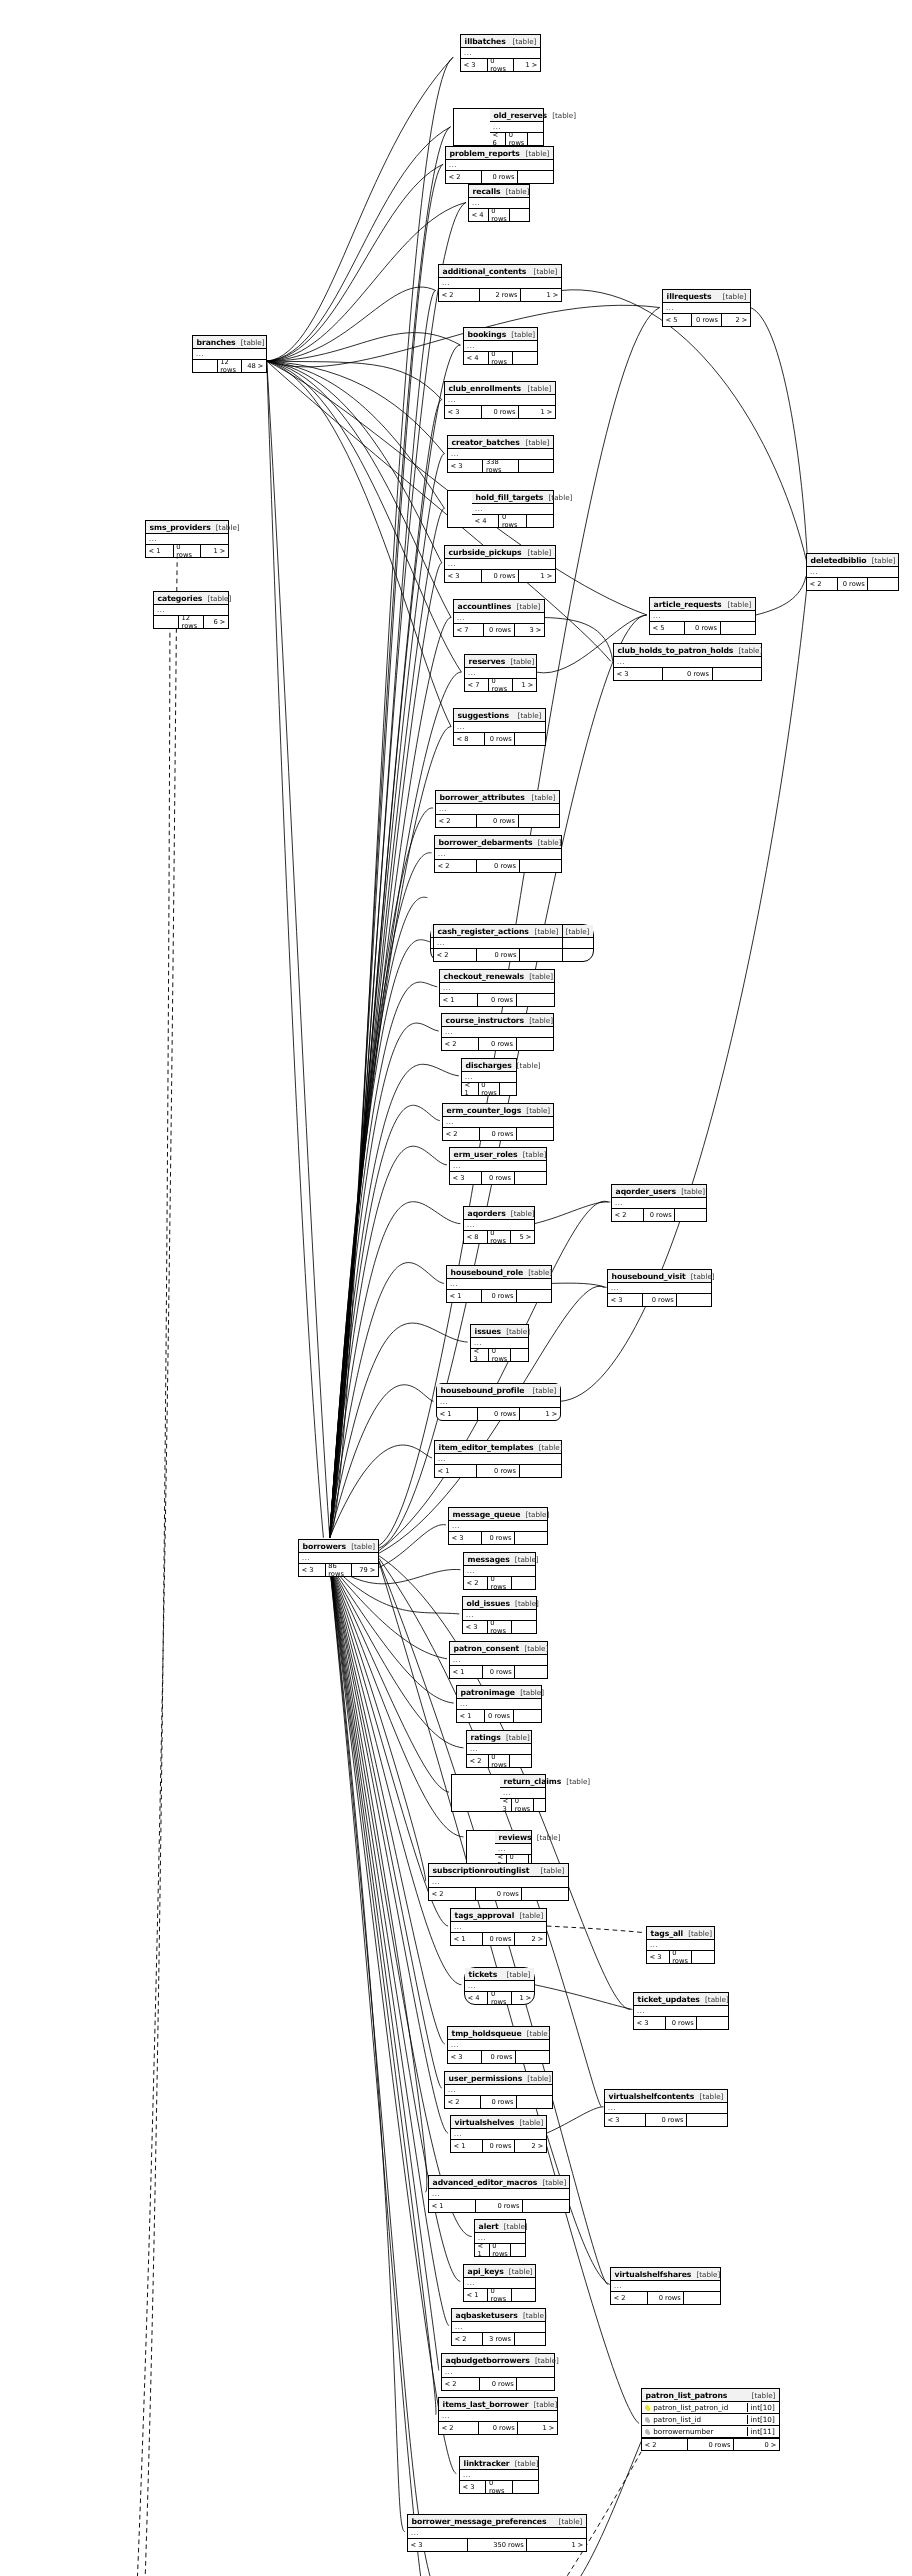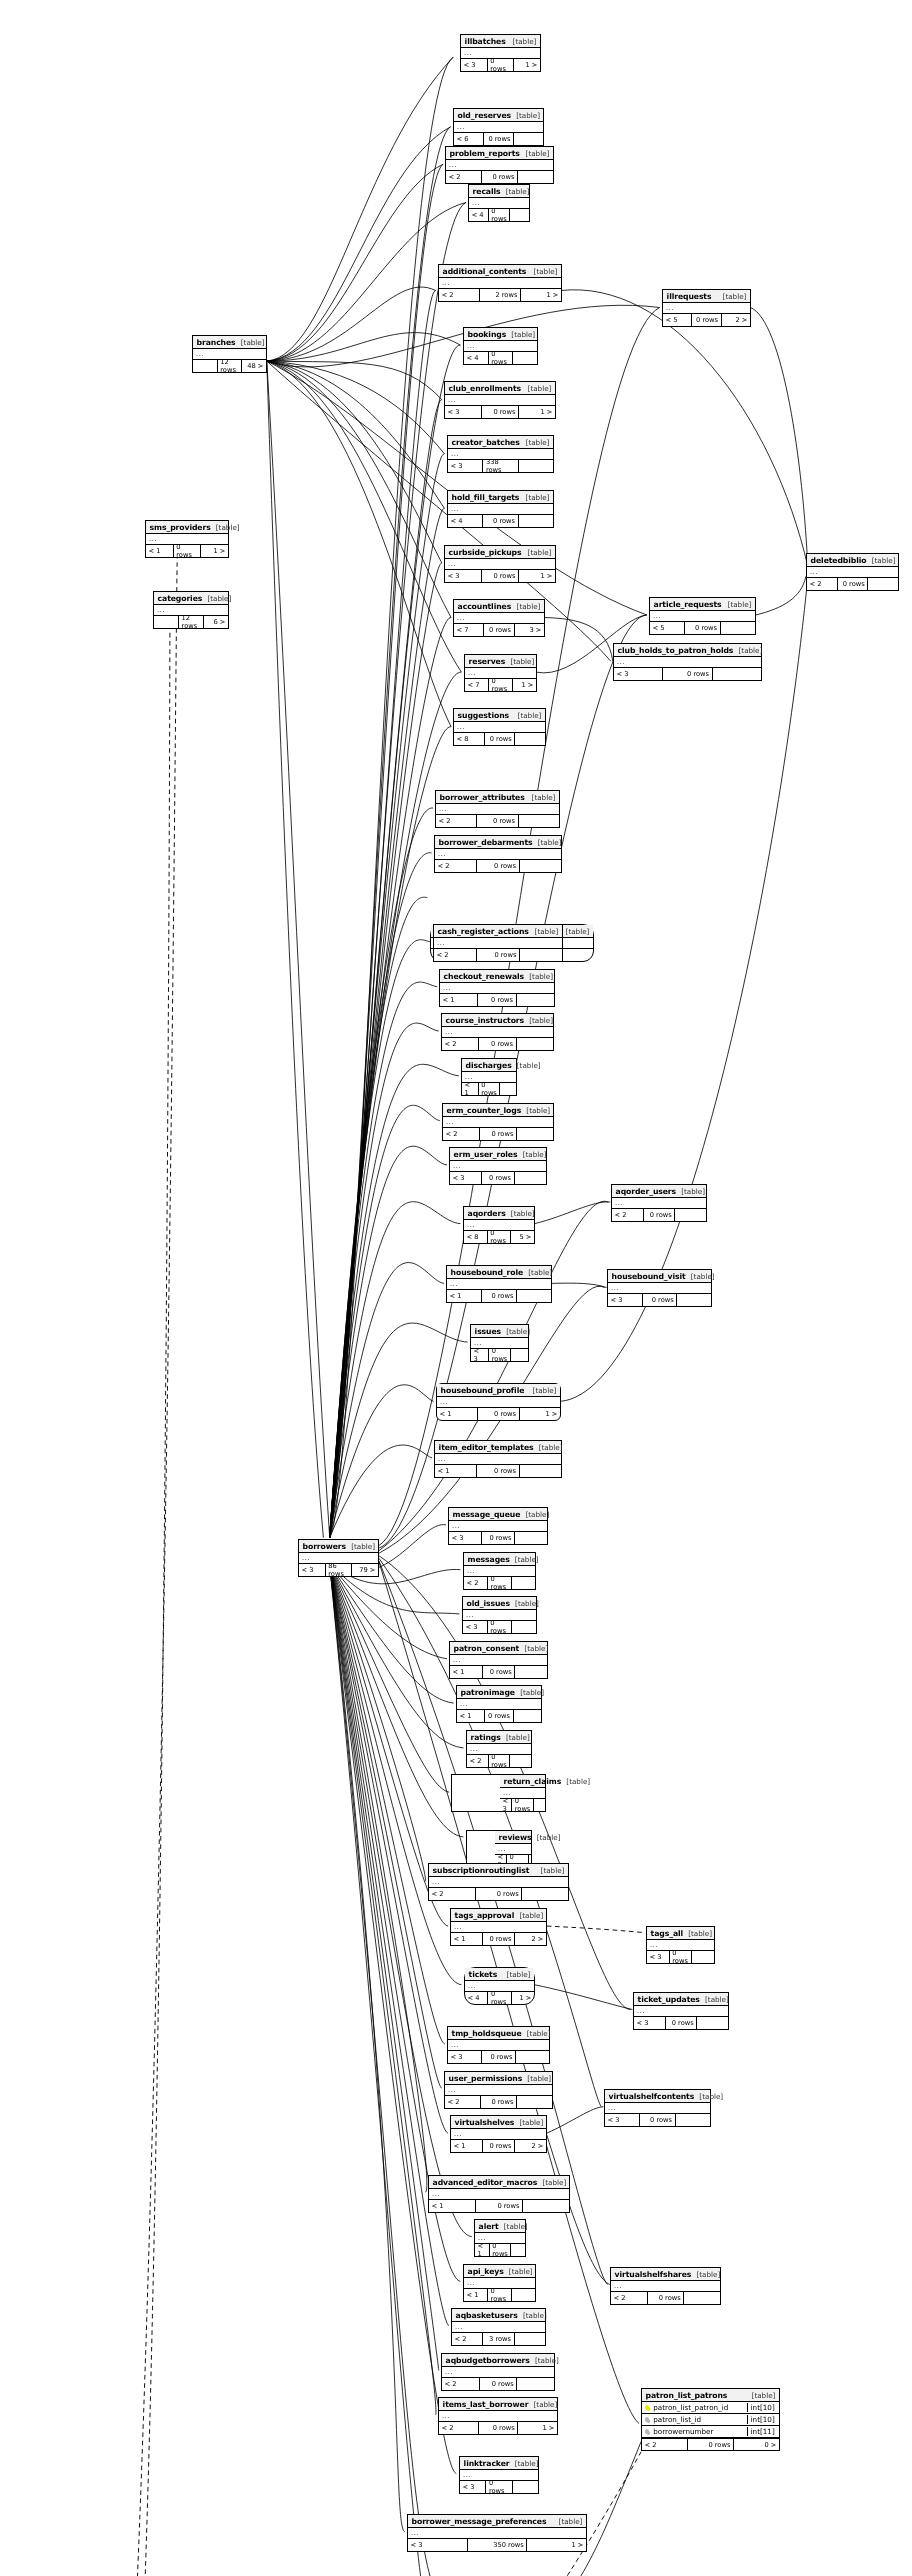--- a/index.html
+++ b/index.html
@@ -153,21 +153,21 @@
           <span class="nm">illbatches</span>
           <span class="tg">[table]</span>
         </div>
         <div class="body">...</div>
         <div class="foot">
           <div class="c0">&lt; 3</div>
           <div class="c1">0 rows</div>
           <div class="c2">1 &gt;</div>
         </div>
       </div>
-      <div class="tbl" style="left: 453px; top: 108px; width: 91px;">
+      <div class="tbl" style="left: 453px; top: 108px; width: 91px; padding-left: 36px;">
         <div class="hdr">
           <span class="nm">old_reserves</span>
           <span class="tg">[table]</span>
         </div>
         <div class="body">...</div>
         <div class="foot">
           <div class="c0">&lt; 6</div>
           <div class="c1">0 rows</div>
           <div class="c2"></div>
         </div>
@@ -237,21 +237,21 @@
           <span class="nm">creator_batches</span>
           <span class="tg">[table]</span>
         </div>
         <div class="body">...</div>
         <div class="foot">
           <div class="c0">&lt; 3</div>
           <div class="c1">338 rows</div>
           <div class="c2"></div>
         </div>
       </div>
-      <div class="tbl" style="left: 447px; top: 490px; width: 107px;">
+      <div class="tbl" style="left: 447px; top: 490px; width: 107px; padding-left: 24px;">
         <div class="hdr">
           <span class="nm">hold_fill_targets</span>
           <span class="tg">[table]</span>
         </div>
         <div class="body">...</div>
         <div class="foot">
           <div class="c0">&lt; 4</div>
           <div class="c1">0 rows</div>
           <div class="c2"></div>
         </div>
@@ -873,21 +873,21 @@
           <span class="nm">ticket_updates</span>
           <span class="tg">[table]</span>
         </div>
         <div class="body">...</div>
         <div class="foot">
           <div class="c0">&lt; 3</div>
           <div class="c1">0 rows</div>
           <div class="c2"></div>
         </div>
       </div>
-      <div class="tbl" style="left: 604px; top: 2089px; width: 107px;">
+      <div class="tbl" style="left: 604px; top: 2089px; width: 124px;">
         <div class="hdr">
           <span class="nm">virtualshelfcontents</span>
           <span class="tg">[table]</span>
         </div>
         <div class="body">...</div>
         <div class="foot">
           <div class="c0">&lt; 3</div>
           <div class="c1">0 rows</div>
           <div class="c2"></div>
         </div>

